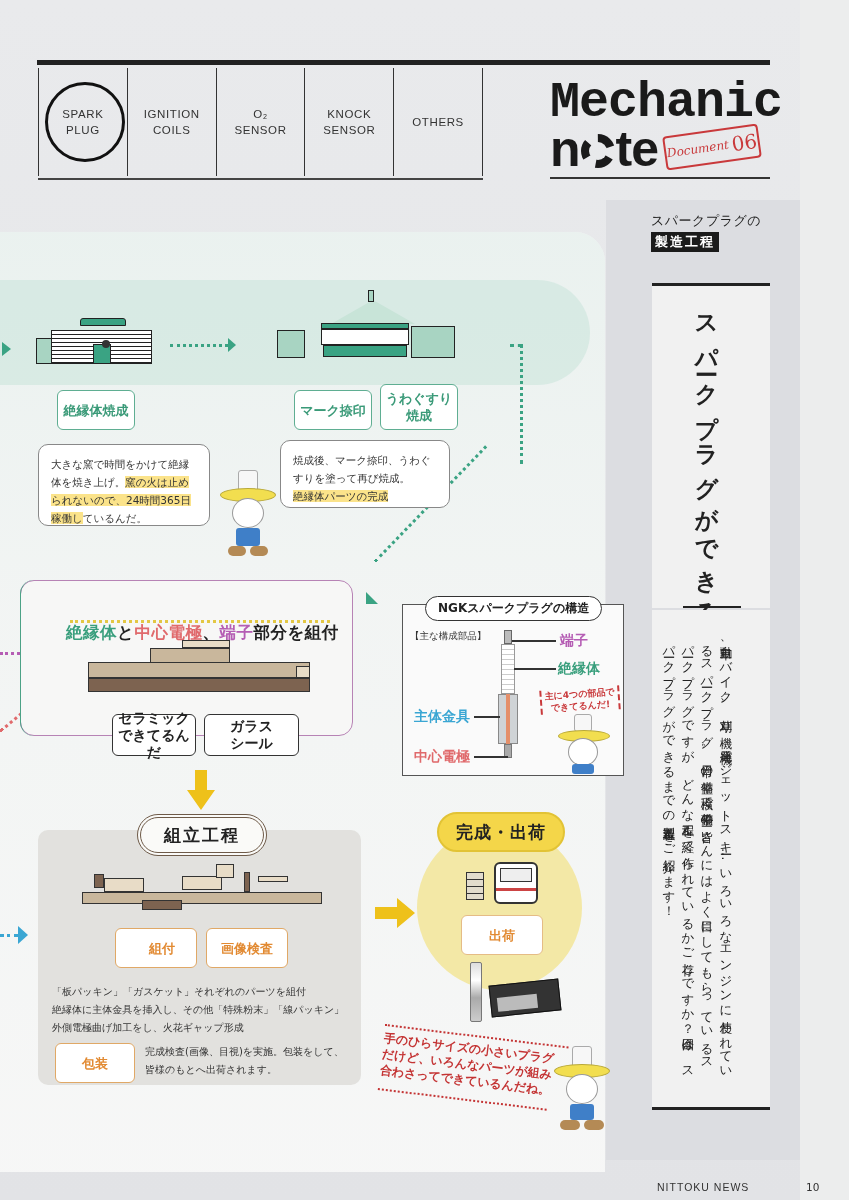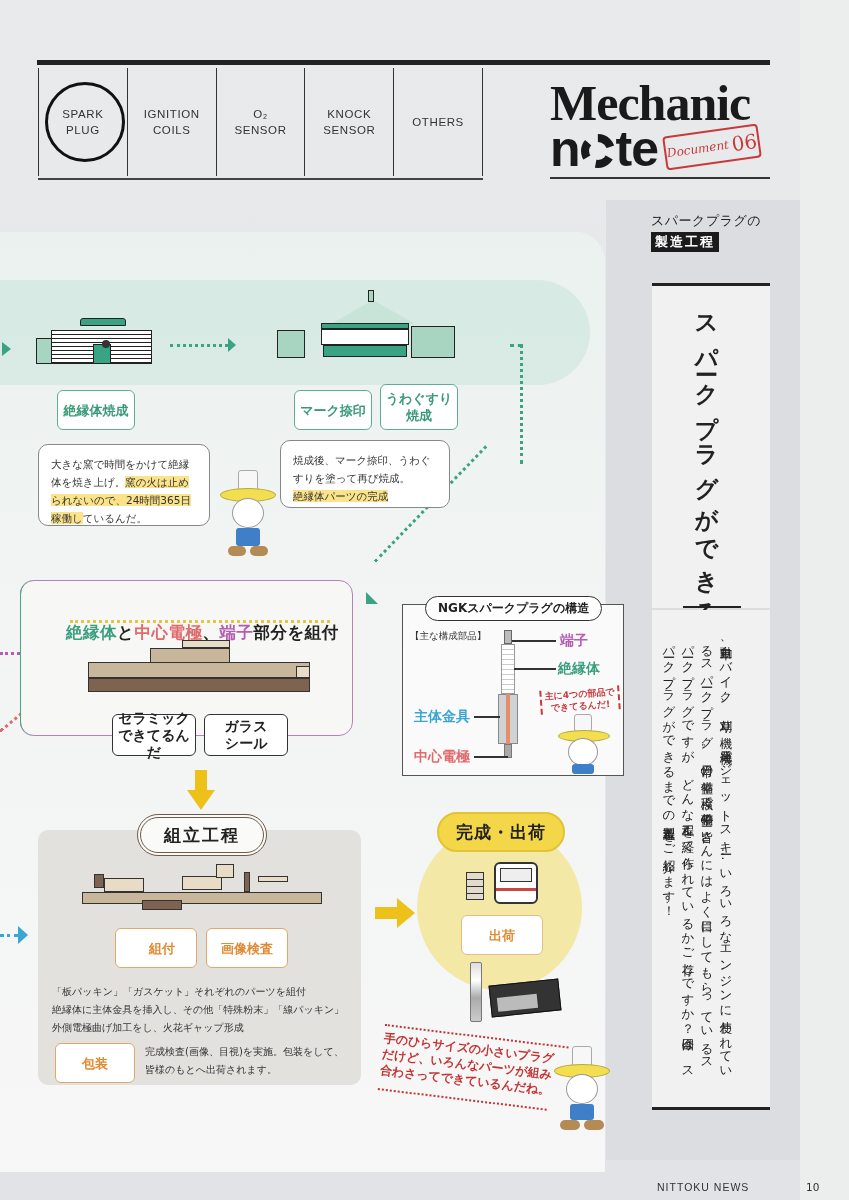--- a/index.html
+++ b/index.html
@@ -19,21 +19,21 @@
 
   
   .nav-topline { left:37px; top:60px; width:733px; height:5px; background:#222; }
   .nav { left:38px; top:68px; width:445px; height:108px; display:flex; }
   .nav-item { flex:1; border-left:1.5px solid #333; display:flex; align-items:center; justify-content:center; text-align:center; font-family:"Liberation Sans",sans-serif; font-size:11.5px; letter-spacing:0.6px; color:#333; line-height:16px; position:relative; }
   .nav-item:last-child { border-right:1.5px solid #333; }
   .nav-item .circle { position:absolute; left:6px; top:14px; width:80px; height:80px; border:3px solid #111; border-radius:50%; }
   .nav-bottomline { left:38px; top:178px; width:445px; height:1.5px; background:#444; }
 
   
-  .logo-line1 { left:550px; top:78px; font-family:Liberation Serif, serif; font-weight:bold; font-size:50px; letter-spacing:-1px; color:#1a1a1a; line-height:50px; }
+  .logo-line1 { left:550px; top:78px; font-family:Liberation Mono, monospace; font-weight:bold; font-size:50px; letter-spacing:-1px; color:#1a1a1a; line-height:50px; }
   .logo-line2 { left:550px; top:124px; font-family:"Liberation Sans",sans-serif; font-weight:bold; font-size:50px; letter-spacing:-1px; color:#1a1a1a; line-height:50px; }
   .logo-gear { display:inline-block; width:34px; height:34px; border-radius:50%; border:8px dashed #1a1a1a; vertical-align:-2px; margin:0 1px; }
   .doc-stamp { left:664px; top:130px; width:96px; height:34px; border:2.5px solid #c9393b; border-radius:4px; transform:rotate(-8deg); color:#c9393b; font-family:"DejaVu Serif",serif; font-style:italic; font-size:12px; display:flex; align-items:center; justify-content:center; gap:3px; }
   .doc-stamp .num { font-size:20px; font-style:normal; }
   .logo-rule { left:550px; top:177px; width:220px; height:2px; background:#333; }
 
   .subhead1 { left:651px; top:212px; font-size:13px; color:#222; letter-spacing:0.5px; }
   .subhead2 { left:651px; top:232px; font-size:13px; font-weight:bold; color:#fff; background:#1b1b1b; padding:1px 4px; letter-spacing:2px; }
 
   
@@ -218,21 +218,21 @@
   <div class="fac brown-c" style="left:94px;top:0;width:48px;height:8px;border:1px solid #333;"></div>
   <div class="fac brown-b" style="left:62px;top:8px;width:80px;height:20px;border:1px solid #333;"></div>
   <div class="fac brown-b" style="left:0;top:22px;width:222px;height:16px;border:1px solid #333;"></div>
   <div class="fac brown-c" style="left:208px;top:26px;width:14px;height:12px;border:1px solid #333;"></div>
   <div class="fac brown-a" style="left:0;top:38px;width:222px;height:14px;border:1px solid #333;"></div>
 </div>
 
 <div class="label-box dark" style="left:112px;top:714px;width:84px;height:42px;">
     <span><span>セラミック</span><br><span>できてるんだ</span></span>
   </div>
-<div class="label-box dark" style="left:204px;top:714px;width:84px;height:42px;text-align:right;">
+<div class="label-box dark" style="left:204px;top:714px;width:95px;height:42px;">
     <span><span>ガラス</span><br><span>シール</span></span>
   </div>
 
 <div class="abs struct-box"></div>
 <div class="abs struct-title">NGKスパークプラグの構造</div>
 <div class="abs struct-parts">【主な構成部品】</div>
 <div class="abs plug">
   <div class="fac" style="left:4px;top:0;width:8px;height:14px;background:#bbb;border:1px solid #666;"></div>
   <div class="fac" style="left:1px;top:14px;width:14px;height:50px;background:repeating-linear-gradient(180deg,#fff 0 4px,#ccc 4px 5px);border:1px solid #999;"></div>
   <div class="fac" style="left:-2px;top:64px;width:20px;height:50px;background:#cfd3d6;border:1px solid #888;"></div>

